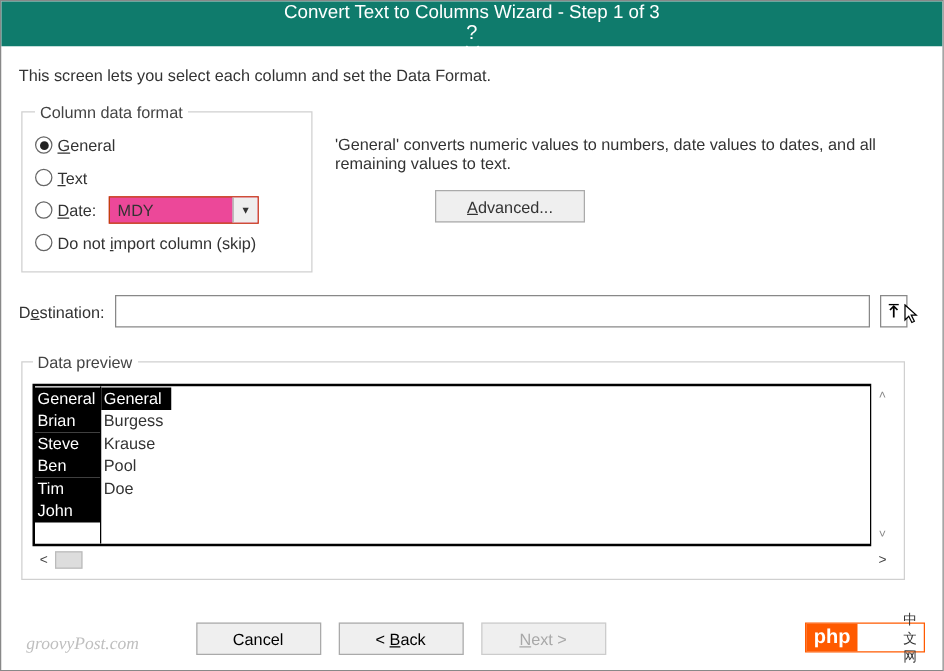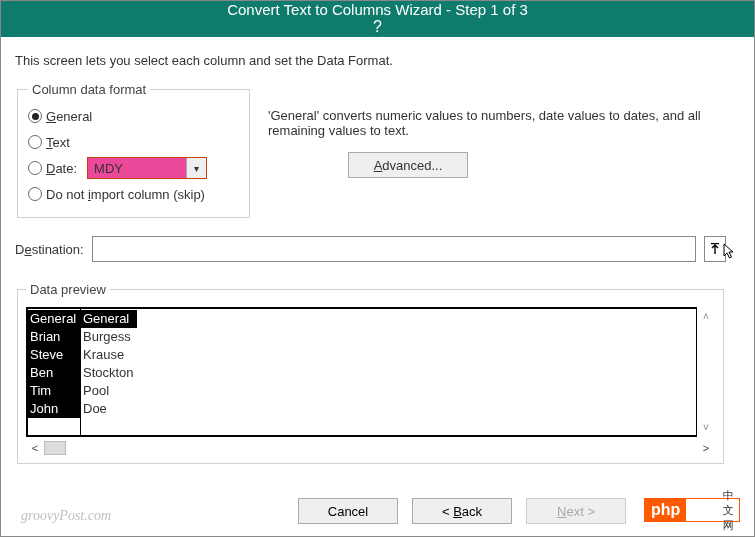--- a/index.html
+++ b/index.html
@@ -36,21 +36,21 @@
   .preview-col.col1 { width: 52px; }
   .preview-header { background:#000; color:#fff; padding: 0 2px; height:18px; line-height:18px; overflow:hidden; white-space:nowrap; }
   .preview-cell { padding: 0 2px; height:18px; line-height:18px; white-space:nowrap; }
   .col1 .preview-cell { background:#000; color:#fff; }
   .vsep { width:1px; background:#000; }
   .vscroll { position:absolute; right:-18px; top:0; bottom:0; width:18px; display:flex; flex-direction:column; align-items:center; justify-content:space-between; padding:4px 0; }
   .vscroll .arr { font-size:10px; color:#888; }
   .hscroll { display:flex; align-items:center; height:18px; margin-top:2px; }
   .hscroll .arr { width:18px; text-align:center; font-size:11px; color:#444; }
   .hscroll .thumb { width:22px; height:14px; background:#ddd; border:1px solid #bbb; }
-  .footer { position:absolute; left:0; right:0; bottom:0; height:50px; display:flex; align-items:center; justify-content:flex-end; gap:14px; padding: 0 14px; }
+  .footer { position:absolute; left:0; right:0; bottom:0; height:50px; display:flex; align-items:center; justify-content:center; gap:14px; padding: 0 14px; }
   .btn { width:100px; height:26px; border:1px solid #aaa; background:#efefef; display:flex; align-items:center; justify-content:center; font-size:13px; }
   .btn.dim { color:#a8a8a8; border-color:#ccc; }
   .watermark { position:absolute; left:20px; bottom:12px; font-family: Georgia, serif; font-style: italic; font-size:14px; color:#bfbfbf; }
   .php-badge { position:absolute; right:14px; bottom:14px; width:96px; height:24px; background:#fff; border:1px solid #ff5a00; display:flex; align-items:center; }
   .php-badge .p1 { background:#ff5a00; color:#fff; font-size:16px; padding:2px 6px; font-weight:bold; }
   .php-badge .p2 { flex:1; text-align:center; font-size:11px; color:#333; letter-spacing:1px;padding-left:32px; }
 </style>
 </head>
 <body>
 
@@ -129,21 +129,20 @@
             <div class="preview-cell">Steve</div>
             <div class="preview-cell">Ben</div>
             <div class="preview-cell">Tim</div>
             <div class="preview-cell">John</div>
           </div>
           <div class="vsep"></div>
           <div class="preview-col col2" style="flex:1;">
             <div class="preview-header" style="width:56px;">General</div>
             <div class="preview-cell">Burgess</div>
             <div class="preview-cell">Krause</div>
-            <div class="preview-cell">Stockton</div>
             <div class="preview-cell">Pool</div>
             <div class="preview-cell">Doe</div>
           </div>
         </div>
       </div>
       <div class="vscroll">
         <span class="arr">˄</span>
         <span class="arr">˅</span>
       </div>
     </div>

